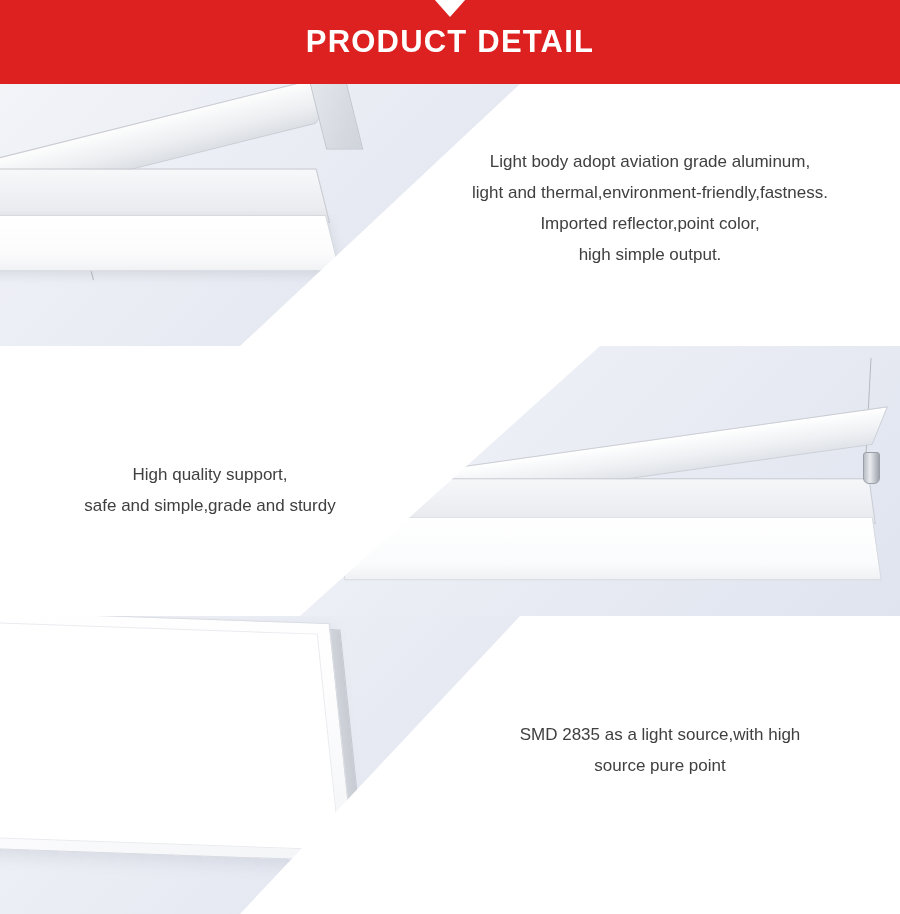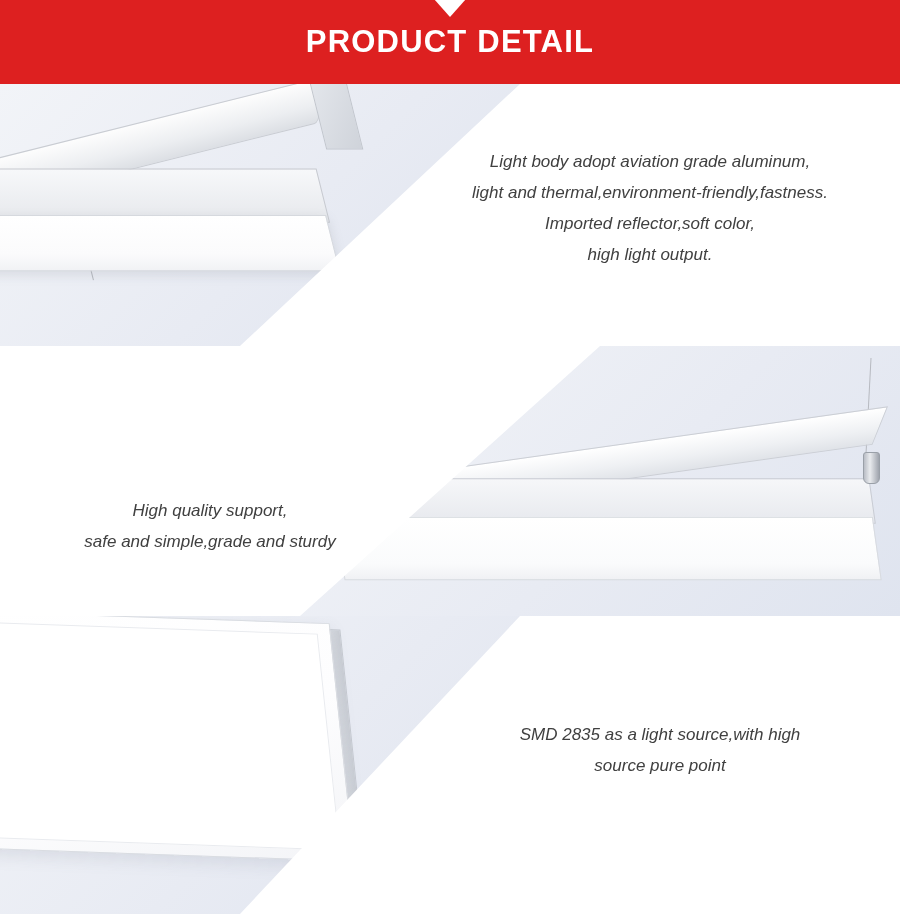--- a/index.html
+++ b/index.html
@@ -99,21 +99,20 @@
     width: 300px;
     clip-path: polygon(0 0, 100% 0, 0 100%);
   }
 
   .text-block {
     position: absolute;
     text-align: center;
     color: #404040;
     font-size: 17px;
     line-height: 31px;
-    font-style: italic;
   }
   .text-block .line { white-space: nowrap; }
 
   
   .lamp1 {
     position: absolute;
     left: -30px;
     top: 34px;
     width: 400px;
     height: 215px;
@@ -254,39 +253,39 @@
         <div class="body-top"></div>
         <div class="edge-cap"></div>
         <div class="body-front"></div>
         <div class="lens"></div>
       </div>
       <div class="wedge wedge-right"></div>
     </div>
     <div class="text-block" style="left:420px; top:62px; width:460px;">
       <div class="line">Light body adopt aviation grade aluminum,</div>
       <div class="line">light and thermal,environment-friendly,fastness.</div>
-      <div class="line">Imported reflector,soft color,</div>
-      <div class="line">high light output.</div>
+      <div class="line">Imported reflector,point color,</div>
+      <div class="line">high simple output.</div>
     </div>
   </div>
 
   <div class="section sec2">
     <div class="photo photo-right">
       <div class="cable sec2-cable-a"></div>
 
       <div class="lamp2">
         <div class="body-top"></div>
         <div class="body-front"></div>
         <div class="lens"></div>
       </div>
       <div class="gripper sec2-grip-a"></div>
 
       <div class="wedge wedge-left"></div>
     </div>
-    <div class="text-block" style="left:20px; top:113px; width:380px;margin-top:36px;">
+    <div class="text-block" style="left:20px; top:113px; width:380px;">
       <div class="line">High quality support,</div>
       <div class="line">safe and simple,grade and sturdy</div>
     </div>
   </div>
 
   <div class="section sec3">
     <div class="photo photo-left">
       <div class="panel3">
         <div class="side"></div>
         <div class="face">

